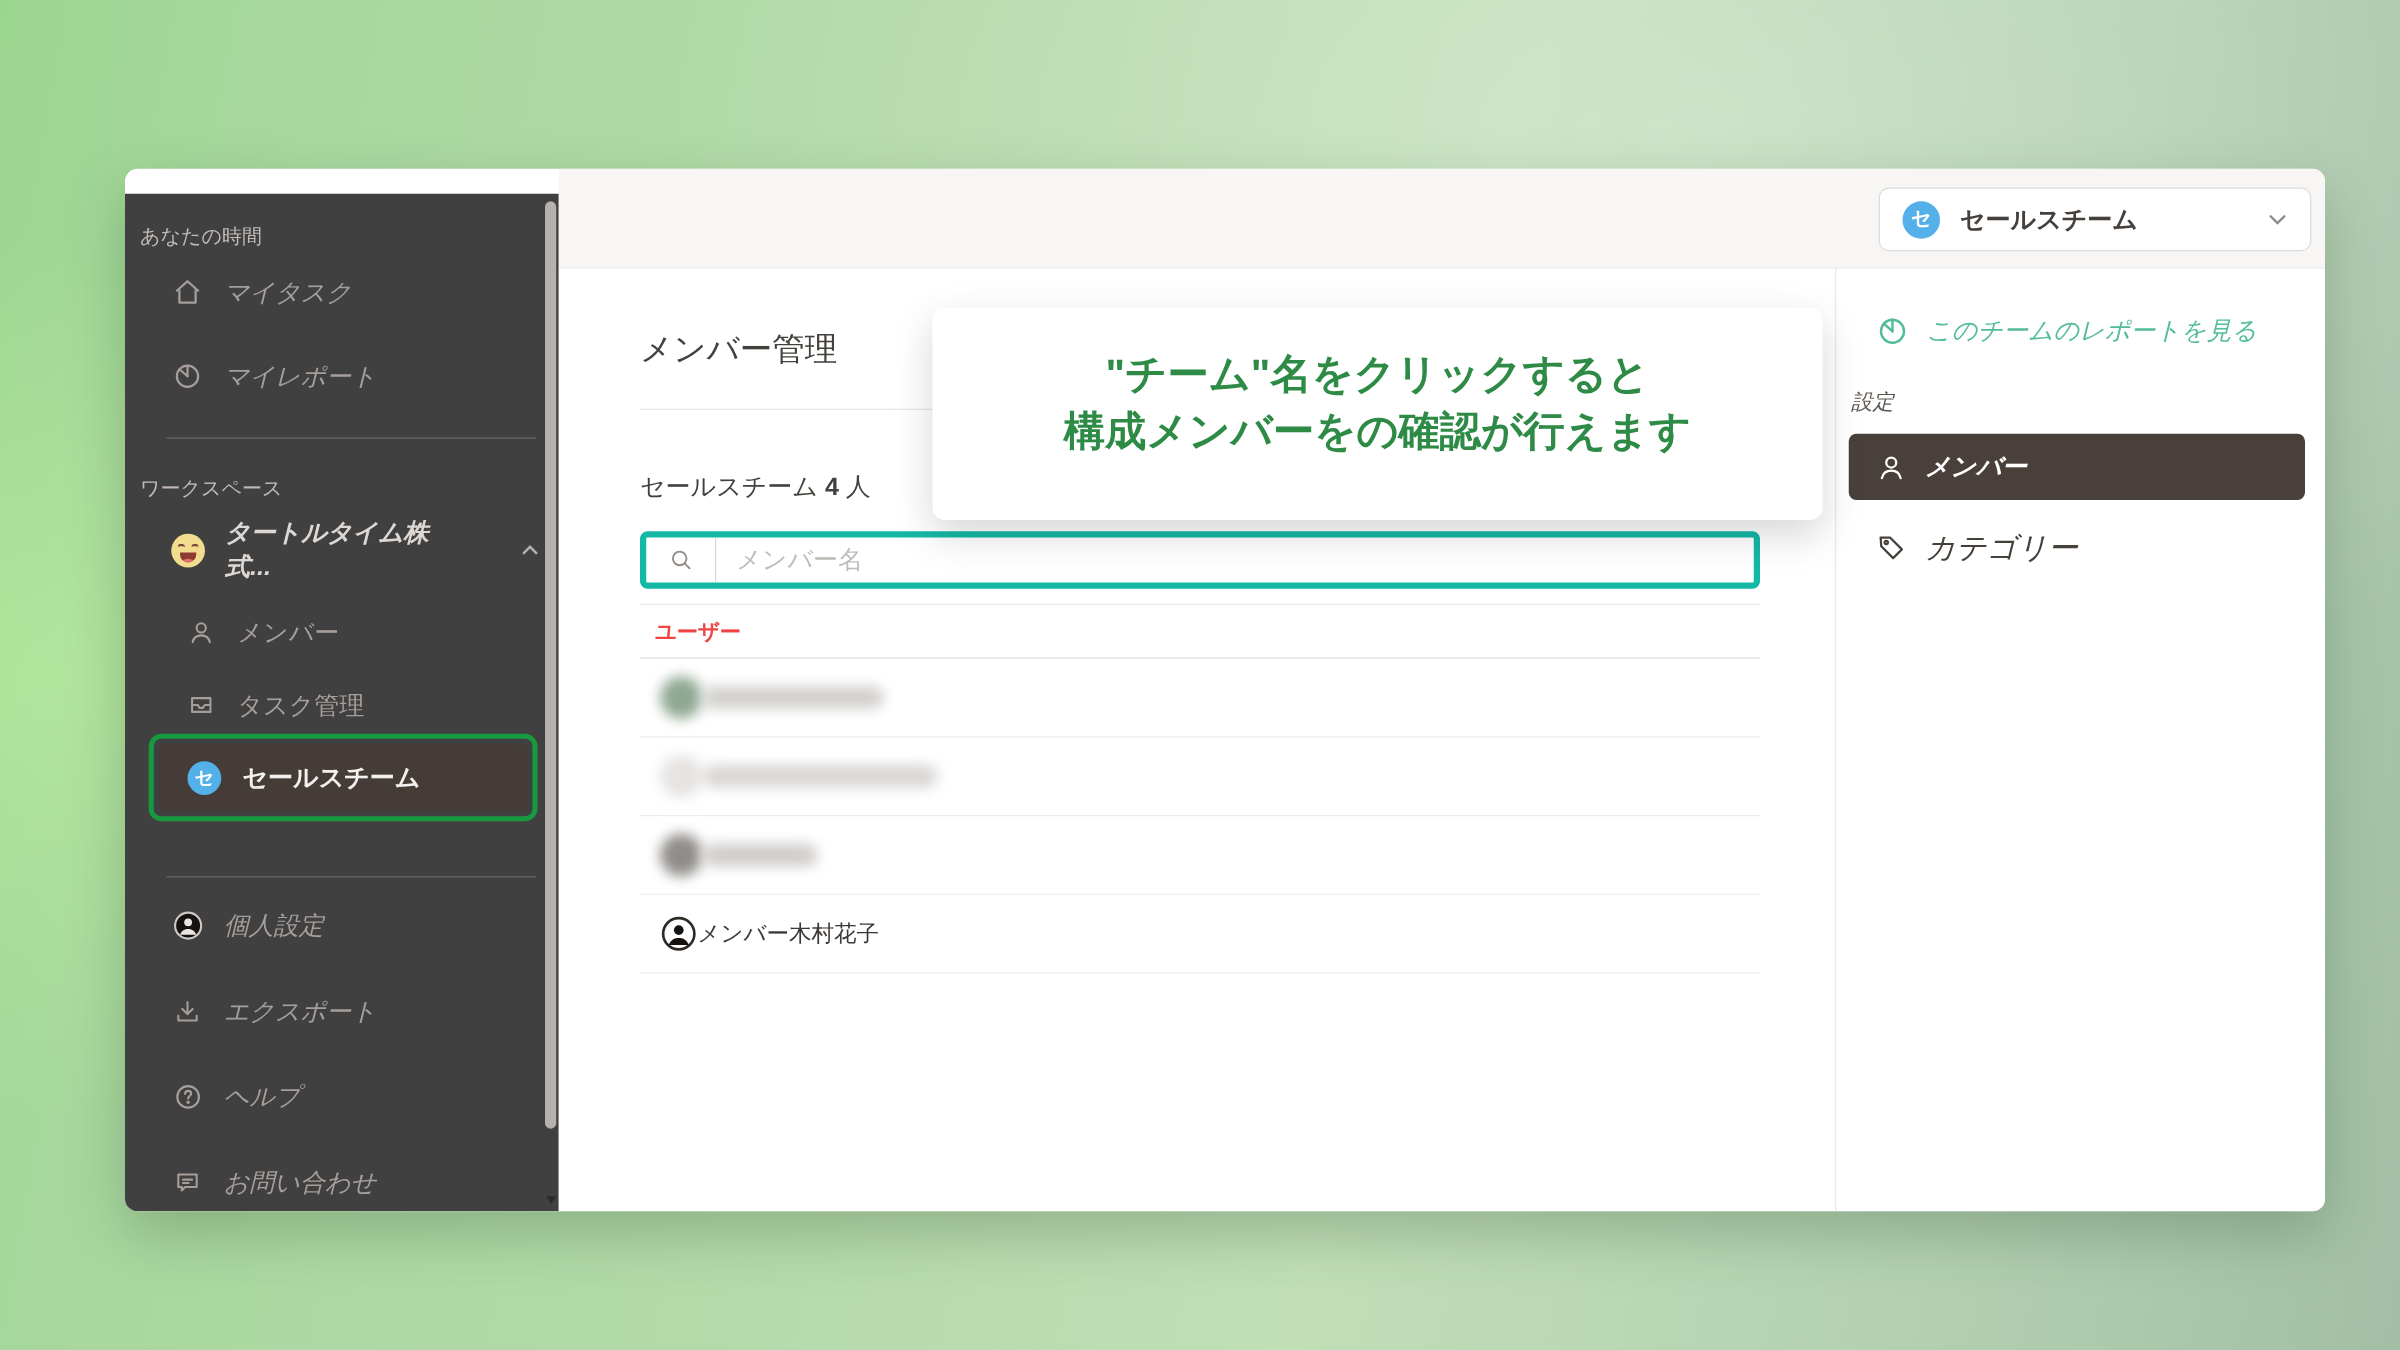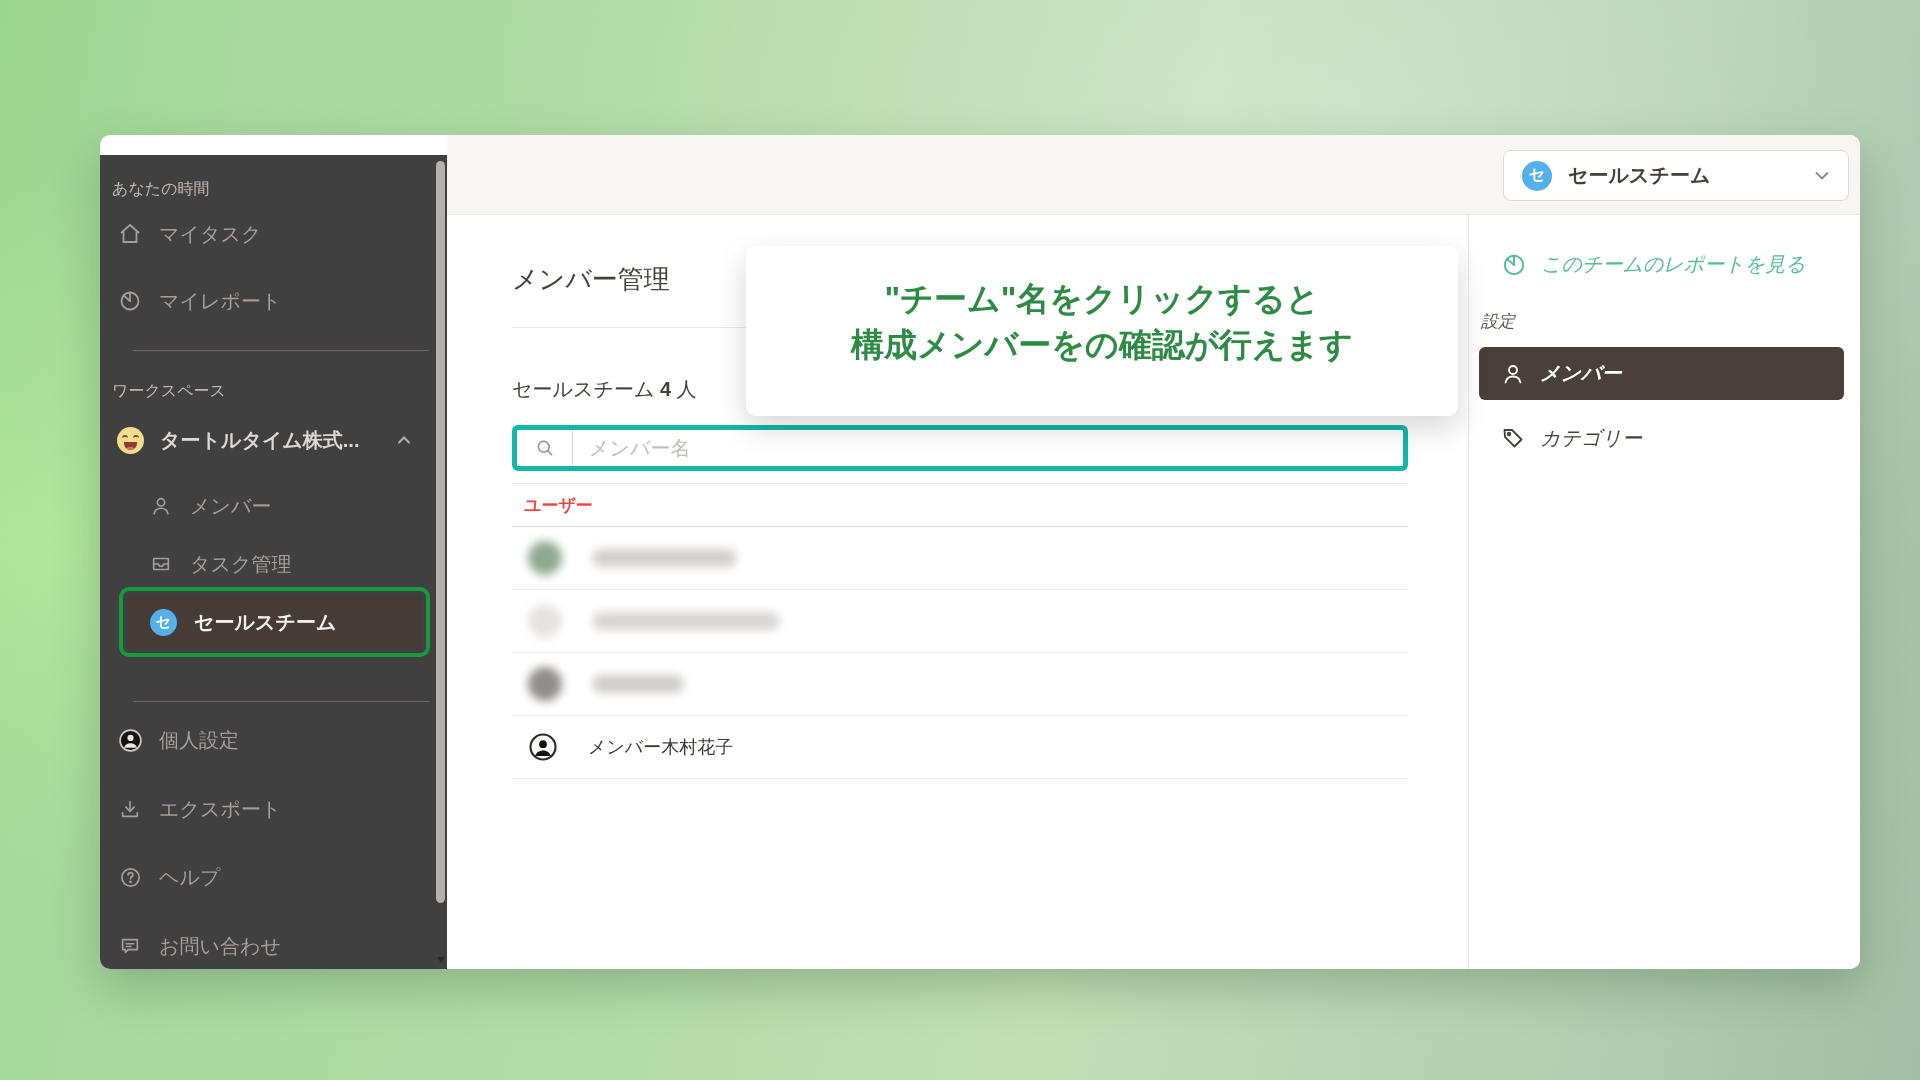--- a/index.html
+++ b/index.html
@@ -17,21 +17,21 @@
     overflow:hidden;
   }
   
   .sidebar {
     position:absolute; left:0; top:0; bottom:0; width:347px;
     background:#404040; color:#a69e9a;margin-top:20px;
   }
   .side-label { position:absolute; left:12px; font-size:16px; color:#c2bbb6; }
   .side-item { position:absolute; left:0; right:16px; height:44px; display:flex; align-items:center; gap:16px; font-size:20px; color:#a69e9a; cursor:pointer; }
   .side-item .ico { width:26px; display:flex; justify-content:center; align-items:center; flex:none; }
-  .lvl1 { padding-left:17px; }
+  .lvl1 { padding-left:37px;font-style:italic; }
   .lvl2 { padding-left:48px; }
   .divider { position:absolute; left:33px; right:18px; height:1px; background:#6c635e; }
   .ws-name { color:#ddd8d4; font-weight:bold; display:flex; align-items:center; gap:16px; }
   .ws-chevron { margin-left:22px; color:#b5aeaa; }
   .emoji-face { width:27px; height:27px; border-radius:50%; background:#f2dc8e; position:relative; flex:none; }
   .emoji-face:before { content:""; position:absolute; left:5px; top:8px; width:6px; height:4px; border-top:2.5px solid #7b4a3c; border-radius:50% 50% 0 0; }
   .emoji-face:after { content:""; position:absolute; right:5px; top:8px; width:6px; height:4px; border-top:2.5px solid #7b4a3c; border-radius:50% 50% 0 0; }
   .emoji-mouth { position:absolute; left:7px; bottom:4px; width:13px; height:8px; background:#8e3b33; border-radius:0 0 12px 12px; overflow:hidden; }
   .emoji-mouth:after { content:""; position:absolute; left:2px; bottom:-2px; width:9px; height:5px; background:#e0706a; border-radius:50%; }
   .team-highlight {
@@ -68,21 +68,21 @@
   .page-title { font-size:26px; color:#44403b; }
   .title-divider { height:1px; background:#e9e7e5; margin-top:30px; }
   .member-count { margin-top:48px; font-size:20px; color:#45403c; }
   .member-count b { font-weight:bold; }
   .searchbox { margin-top:22px; height:46px; border:5px solid #14b8a6; border-radius:6px; display:flex; align-items:stretch; background:#fff; }
   .search-icon-seg { width:56px; border-right:1px solid #dddbd8; display:flex; align-items:center; justify-content:center; color:#908b87; flex:none; }
   .searchbox input { flex:1; border:0; outline:none; font-size:20px; padding:0 16px; color:#45403c; font-family:inherit; background:transparent; }
   .searchbox input::placeholder { color:#c0bcb8; }
   .table { margin-top:12px; }
   .thead { height:44px; border-top:1px solid #e9e7e5; border-bottom:1px solid #e2e0de; display:flex; align-items:center; padding-left:12px; font-size:17px; font-weight:bold; color:#ef4444; }
-  .trow { height:63px; border-bottom:1px solid #efedeb; display:flex; align-items:center; padding-left:16px; gap:30px; }
+  .trow { height:63px; border-bottom:1px solid #efedeb; display:flex; align-items:center; padding-left:16px; }
   .avatar-blur { width:34px; height:34px; border-radius:50%; filter:blur(5px); flex:none; }
   .blob { height:18px; border-radius:9px; filter:blur(5px); }
   .r1 .avatar-blur { background:#8fa892; } .r1 .blob { width:145px; background:#d2d0ce; }
   .r2 .avatar-blur { background:#e6e4e2; } .r2 .blob { width:188px; background:#d8d6d4; }
   .r3 .avatar-blur { background:#8f8c89; } .r3 .blob { width:92px; background:#cfcdcb; }
   .member-name { font-size:18px; color:#3d3834; }
   
   .callout {
     position:absolute; left:646px; top:111px; width:712px; height:170px;
     background:#fff; border-radius:10px; box-shadow:0 12px 32px rgba(0,0,0,.16);
@@ -95,21 +95,21 @@
     position:absolute; right:0; top:80px; bottom:0; width:392px;
     background:#fff; border-left:1px solid #e9e7e5; padding:36px 16px 0 10px;font-style:italic;
   }
   .report-link { display:flex; align-items:center; gap:14px; padding-left:22px; color:#53bc9d; font-size:20px; cursor:pointer; }
   .settings-label { margin:32px 0 0 2px; font-size:17px; color:#5b5550; }
   .rp-selected {
     margin-top:14px; height:53px; background:#49403b; border-radius:6px;
     display:flex; align-items:center; gap:15px; padding-left:22px;
     color:#fff; font-size:20px; font-weight:bold; cursor:pointer;
   }
-  .rp-item { margin-top:16px; height:44px; display:flex; align-items:center; gap:15px; padding-left:22px; color:#46403b; font-size:20px; cursor:pointer; }
+  .rp-item { margin-top:16px; height:44px; display:flex; align-items:center; gap:15px; padding-left:22px; color:#46403b; font-size:24px; cursor:pointer; }
   svg { display:block; }
 </style>
 </head>
 <body>
 
 <div class="window">
 
   <div class="sidebar">
     <div class="side-label" style="top:24px">あなたの時間</div>
 

